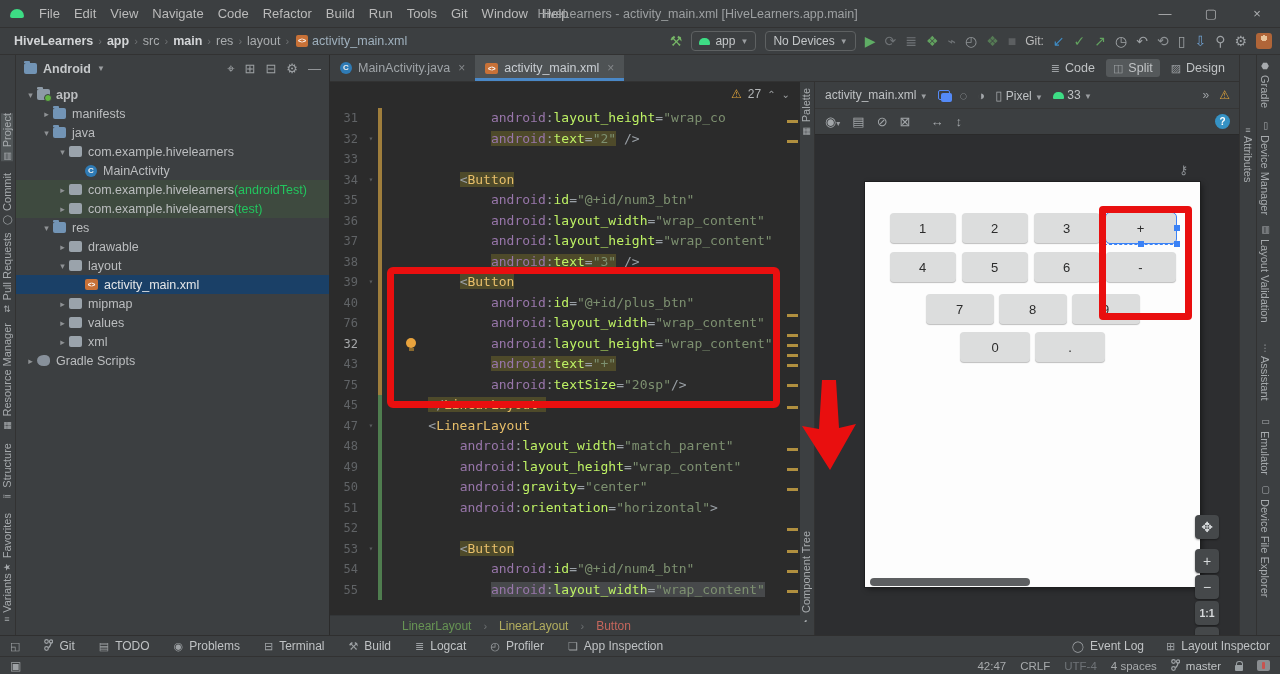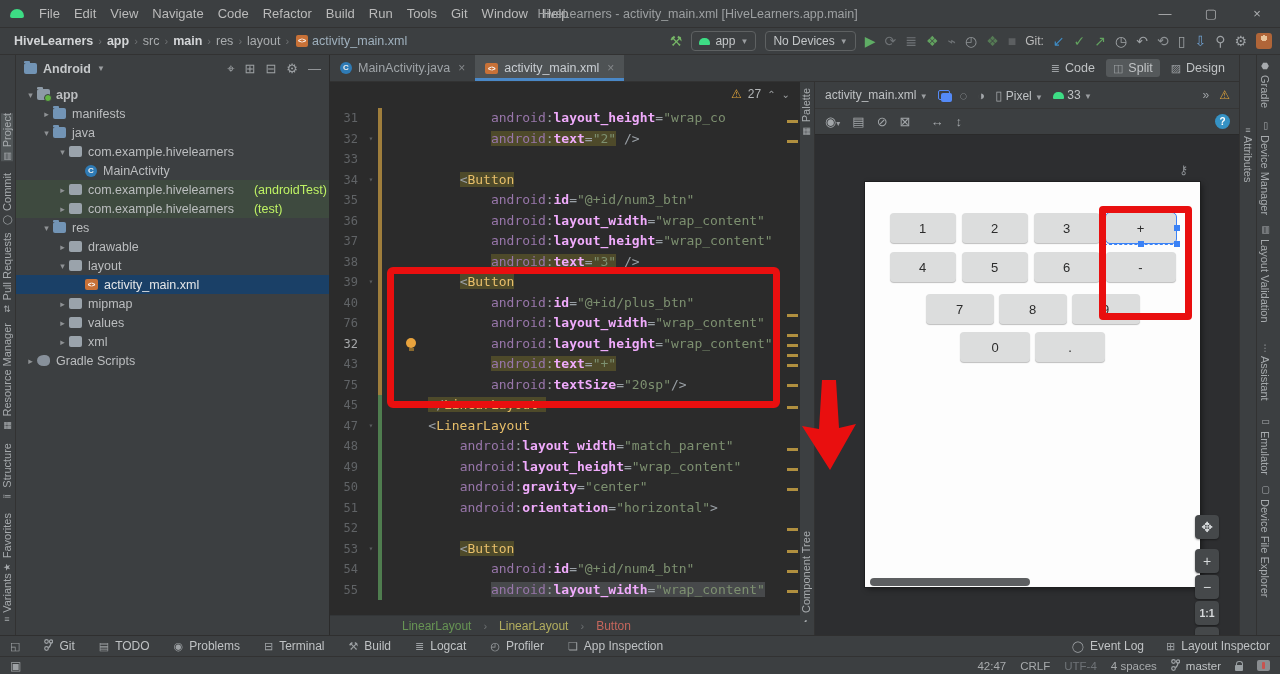--- a/index.html
+++ b/index.html
@@ -54,39 +54,39 @@
   .tree-chev { width:13px; color:#8f9295; font-size:9px; text-align:center; flex:none; }
   .tree-ic { flex:none; width:13px; height:11px; margin-right:6px; border-radius:2px; position:relative; }
   .ic-folder { background:#7294b5; } .ic-folder:before{content:""; position:absolute; left:0; top:-2px; width:6px; height:2px; background:inherit; border-radius:1px 1px 0 0;}
   .ic-folder-app { background:#8d9aa6; } .ic-folder-app:after{content:""; position:absolute; right:-2px; bottom:-2px; width:6px; height:6px; border-radius:50%; background:#62b543; border:1px solid #3c3f41;}
   .ic-folder-app:before{content:""; position:absolute; left:0; top:-2px; width:6px; height:2px; background:inherit; border-radius:1px 1px 0 0;}
   .ic-package { background:#9aa3ab; }
   .ic-class { background:#2f7bb5; border-radius:50%; width:12px; height:12px; color:#eee; font-size:8px;
     line-height:12px; text-align:center; font-weight:bold; }
   .ic-xml { background:#c87137; color:#fff; font-size:6.5px; line-height:11px; text-align:center; font-weight:bold; }
   .ic-gradle { background:#87909a; border-radius:50% 40% 40% 50%; }
-  .tree-suffix { color:#bef264; margin-left:20px; }
+  .tree-suffix { color:#22c55e; margin-left:0; }
 
   
   #editor { position:absolute; left:330px; top:55px; width:470px; bottom:39px; background:#2b2b2b; }
   #ed-tabs { height:27px; background:#3c3f41; display:flex; border-bottom:1px solid #323232; }
   .ed-tab { display:flex; align-items:center; gap:6px; padding:0 10px; font-size:12.5px; color:#9fa4a8; position:relative; }
   .ed-tab.active { background:#4e5254; color:#c9ced3; }
   .ed-tab.active:after { content:""; position:absolute; left:0; right:0; bottom:0; height:3px; background:#4a88c7; }
   .tab-close { color:#84878a; font-size:12px; margin-left:2px; }
   #code-area { position:absolute; left:0; top:27px; right:0; bottom:20px; overflow:hidden; }
   #code-lines { position:absolute; left:0; top:26px; right:0; }
   .code-line { height:20.5px; line-height:20.5px; display:flex; position:relative;
     font-family:"DejaVu Sans Mono", monospace; font-size:13px; }
   .ln { width:34px; text-align:right; padding-right:6px; color:#606366; font-size:12px; flex:none; }
   .code-line.cur .ln { color:#a7a9ab; }
   .fold { width:14px; flex:none; color:#5a5d5f; font-size:8px; text-align:center; }
   .vcs { width:4px; flex:none; } .vcs.y { background:#9f7e3c; } .vcs.g { background:#4f7d4f; }
   .code-text { white-space:pre; margin-left:15px; color:#a9b7c6; }
-  .tok-n { color:#9876aa; } .tok-a { color:#f0abfc;font-weight:bold; } .tok-p { color:#9aa0a6; }
+  .tok-n { color:#9876aa; } .tok-a { color:#bef264; } .tok-p { color:#9aa0a6; }
   .tok-s { color:#7d9070; } .tok-t { color:#e8bf6a; }
   .hl { background:#4e4a2a; } .sel { background:#47494b; }
   .bulb { position:absolute; left:76px; top:4px; width:10px; height:10px; border-radius:50%;
     background:#e8a33d; } .bulb:after { content:""; position:absolute; left:2.5px; top:10px; width:5px; height:3px; background:#8a6a2f; }
   #ed-warn { position:absolute; right:6px; top:4px; display:flex; align-items:center; gap:6px;
     font-size:12px; color:#b3b6b8; background:#2b2b2b; padding:1px 4px; z-index:5;}
   #ed-warn .w-ic { color:#e2a53a; font-size:12px; }
   #ed-warn .chev { color:#9ea1a3; font-size:10px; }
   #stripe-marks span { position:absolute; right:2px; width:11px; height:3px; background:#b08f3f; }
   #ed-crumbs { position:absolute; left:0; right:0; bottom:0; height:20px; background:#3a3d3f;

